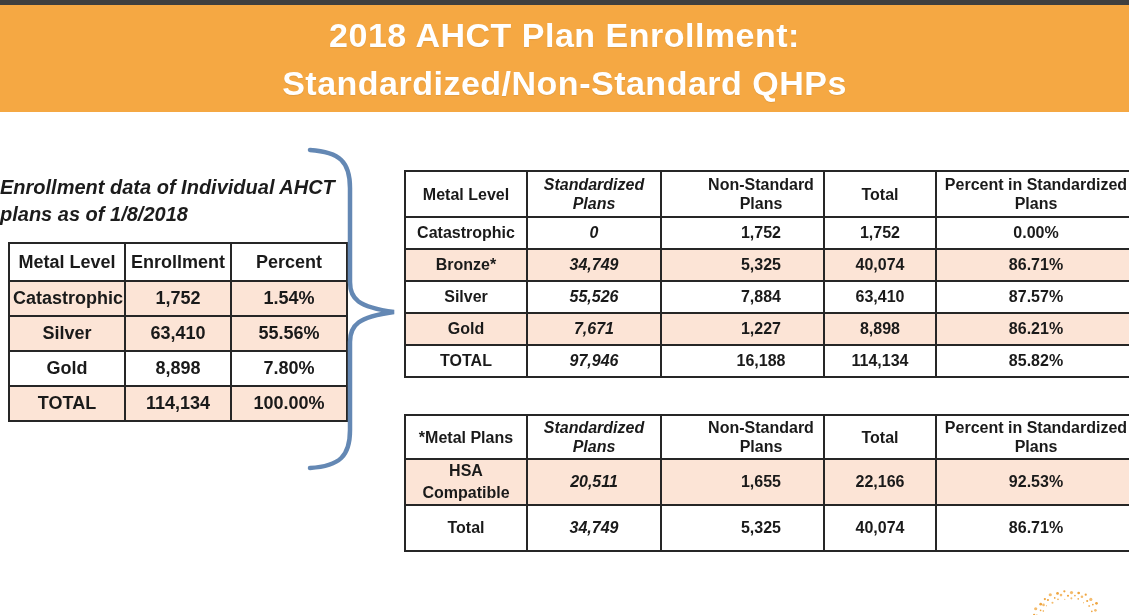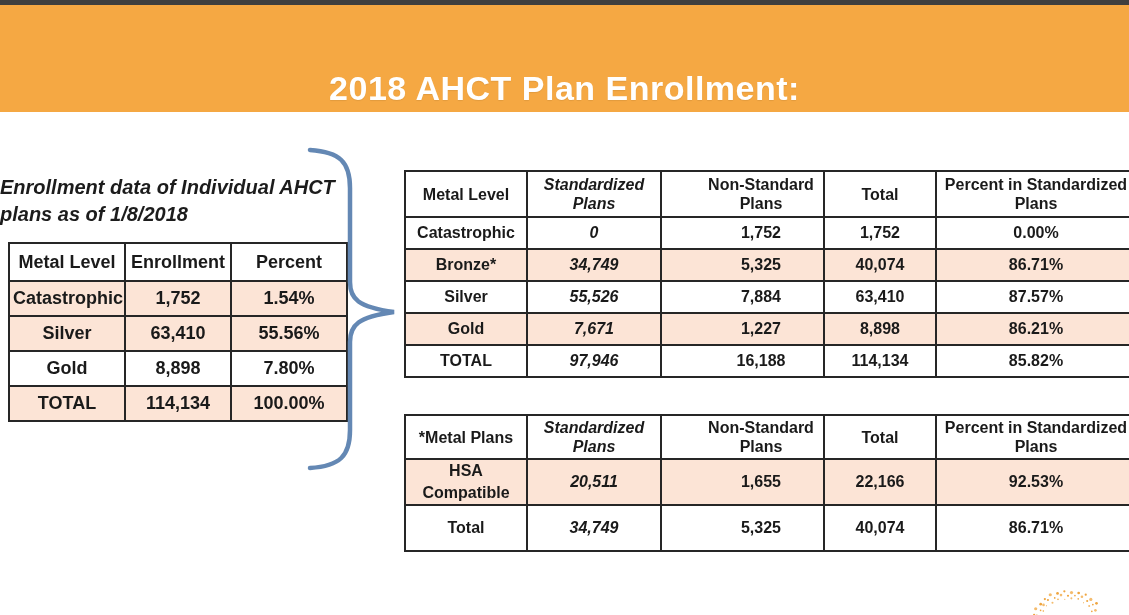--- a/index.html
+++ b/index.html
@@ -1,21 +1,21 @@
 <!DOCTYPE html>
 <html><head>
 <meta charset="utf-8">
 <style>
   html,body{margin:0;padding:0;}
   body{font-family:"Liberation Sans", sans-serif; background:#ffffff;}
   .stage{position:relative;width:1129px;height:615px;overflow:hidden;background:#ffffff;}
 
   .top-strip{position:absolute;left:0;top:0;width:1129px;height:5px;background:var(--strip,#3f3f3f);}
   .banner{position:absolute;left:0;top:5px;width:1129px;height:107px;background:var(--banner,#F5A843);
-          display:flex;flex-direction:column;justify-content:flex-end;align-items:center;}
+          display:flex;flex-direction:column;justify-content:center;align-items:center;}
   .banner .t1,.banner .t2{color:#ffffff;font-weight:bold;font-size:34px;line-height:48px;letter-spacing:.5px;
           text-shadow:0 1px 1px rgba(0,0,0,0.08);}
 
   .caption{position:absolute;left:0;top:174px;width:340px;text-align:left;
            font-style:italic;font-weight:bold;font-size:20px;line-height:27px;color:#1c1c1c;}
 
   table{border-collapse:collapse;table-layout:fixed;position:absolute;background:#ffffff;}
   th,td{border:2px solid #262626;text-align:center;vertical-align:middle;
         font-weight:bold;color:#1a1a1a;padding:0 3px;overflow:hidden;}
   tr.shaded td{background:var(--peach,#FCE4D6);}
@@ -52,20 +52,21 @@
 </style>
 </head>
 <body>
 
 <div class="stage" style="--strip: #3f3f3f; --banner: #F5A843; --peach: #FCE4D6;">
 
   <div class="top-strip"></div>
 
   <div class="banner">
     <div class="t1">2018 AHCT Plan Enrollment:</div>
+    <div class="t2">Standardized/Non-Standard QHPs</div>
   </div>
 
   <div class="caption">
     <div>Enrollment data of Individual AHCT</div>
     <div>plans as of 1/8/2018</div>
   </div>
 
   <table id="left-table">
       <thead>
         <tr>

